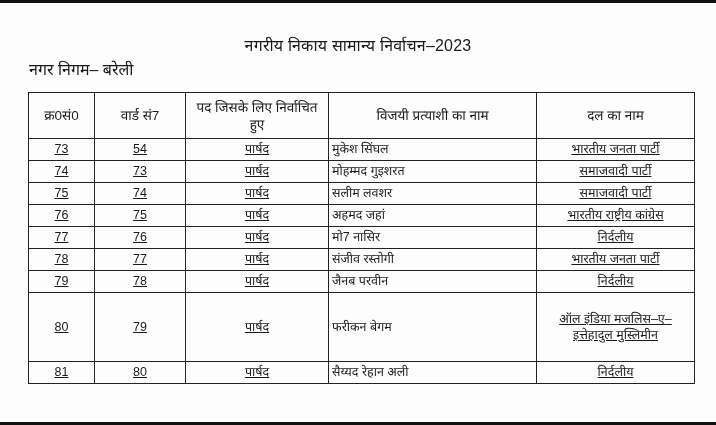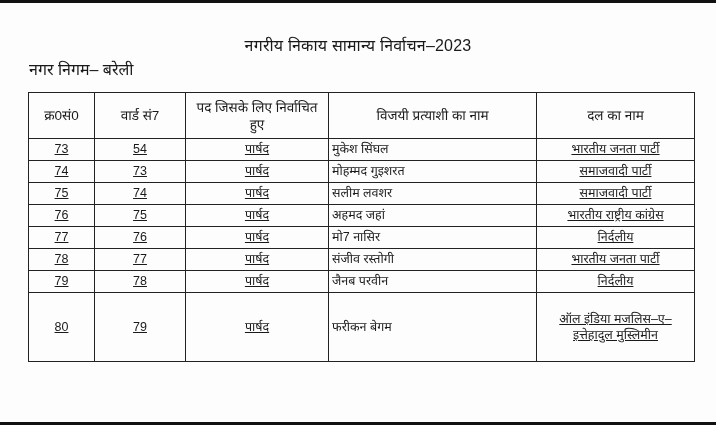--- a/index.html
+++ b/index.html
@@ -119,16 +119,23 @@
       <td class="l">जैनब परवीन</td>
       <td class="c">निर्दलीय</td>
     </tr>
     <tr class="tall">
       <td class="c">80</td>
       <td class="c">79</td>
       <td class="c">पार्षद</td>
       <td class="l">फरीकन बेगम</td>
       <td class="c" style="padding:0 18px;line-height:16px;">ऑल इंडिया मजलिस–ए–इत्तेहादुल मुस्लिमीन</td>
     </tr>
+    <tr>
+      <td class="c">81</td>
+      <td class="c">80</td>
+      <td class="c">पार्षद</td>
+      <td class="l">सैय्यद रेहान अली</td>
+      <td class="c">निर्दलीय</td>
+    </tr>
   </tbody>
 </table>
 
 <div class="bottom-bar"></div>
 
 </body></html>

